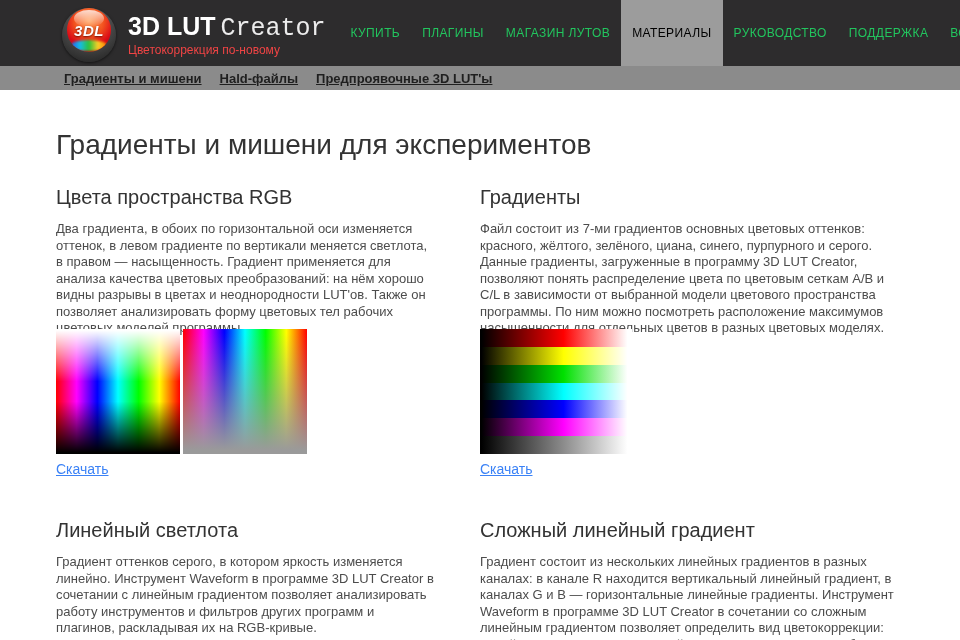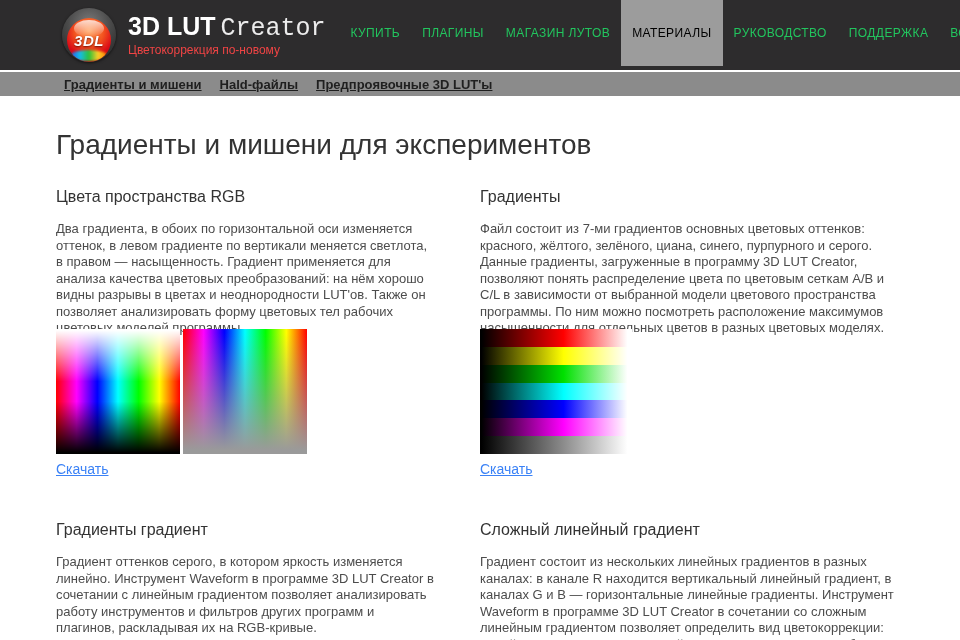--- a/index.html
+++ b/index.html
@@ -6,21 +6,21 @@
   html,body { width:960px; height:640px; overflow:hidden; background:#fff;
               font-family:"Liberation Sans","DejaVu Sans",sans-serif; }
   .viewport { position:relative; width:960px; height:640px; background:#fff; overflow:hidden; }
 
   
   header { position:relative; display:flex; align-items:flex-start;
            width:960px; height:70px; background:#2d2c2d; }
   .logo { display:flex; align-items:center; margin:8px 0 0 62px; text-decoration:none; cursor:pointer; }
   .badge { width:54px; height:54px; border-radius:50%; flex:0 0 auto;
            background:radial-gradient(circle at 50% 28%, #7b7b7b 0%, #4a4a4a 45%, #1c1c1c 100%);
-           display:flex; align-items:flex-end; justify-content:center;
+           display:flex; align-items:flex-start; justify-content:center;
            box-shadow:0 1px 3px rgba(0,0,0,.6); }
   .badge-inner { position:relative; width:44px; height:44px; border-radius:50%; overflow:hidden;
            background:radial-gradient(circle at 50% 30%, #ff9d57 0%, #f3541f 38%, #dc0d17 65%, #8f0009 100%);
            display:flex; align-items:center; justify-content:center; }
   .badge-rainbow { position:absolute; left:4px; right:4px; bottom:1px; height:11px; border-radius:50%;
            background:linear-gradient(to right,#1565ff,#00d0ff,#19d53e,#ffe32b,#ff8a00);
            opacity:.9; filter:blur(1px); }
   .badge-gloss { position:absolute; top:2px; left:7px; right:7px; height:17px; border-radius:50%;
            background:linear-gradient(to bottom,rgba(255,255,255,.78),rgba(255,255,255,0)); }
   .badge-text { position:relative; font-weight:bold; font-style:italic; font-size:15px; color:#fff;
@@ -31,32 +31,32 @@
   .logo-title .light { font-weight:400; color:#ececec; margin-left:5px;font-family:Liberation Mono, monospace; }
   .logo-tagline { display:block; font-size:12px; font-weight:400; color:#ef4444; margin-top:1px; }
 
   nav { display:flex; align-items:flex-start; margin-left:14px; }
   .nav-item { height:66px; display:flex; align-items:center; padding:0 11px;
            color:#22c55e; font-size:12px; letter-spacing:.4px; text-decoration:none;
            white-space:nowrap; cursor:pointer; }
   .nav-item.active { background:#9c9c9c; color:#000000; }
 
   
-  .subnav { position:absolute; top:72px; left:0; width:960px; height:24px; background:#8b8b8b;
+  .subnav { position:absolute; top:66px; left:0; width:960px; height:24px; background:#8b8b8b;
            display:flex; align-items:center; padding-left:64px; }
   .subnav a { color:#1f1f1f; font-size:13px; font-weight:700; text-decoration:underline;
            margin-right:18px; white-space:nowrap; cursor:pointer; }
 
   
   main { position:absolute; top:94px; left:0; width:960px; padding:34px 56px 0 56px; }
   h1 { font-size:28px; font-weight:400; color:#333; line-height:33px; margin:0 0 24px; }
   .cols { display:flex; }
   .col-left  { width:380px; margin-right:44px; }
   .col-right { width:424px; }
-  h2 { font-size:16px; font-weight:500; color:#333; line-height:24px; margin:0 0 12px; }
+  h2 { font-size:20px; font-weight:500; color:#333; line-height:24px; margin:0 0 12px; }
   .desc { font-size:13px; line-height:16.5px; color:#4c4c4c; height:100px; }
   .figure { display:flex; margin:8px 0 6px; }
   .sq { width:124px; height:125px; }
   .sq + .sq { margin-left:3px; }
   .stripes { width:152px; height:125px; display:flex; flex-direction:column; }
   .stripe { flex:1 1 auto; }
   .dl { display:inline-block; font-size:14px; color:#3b82f6; text-decoration:underline; cursor:pointer; }
   .h2-s2 { margin-top:40px; }
 </style>
 </head>
@@ -102,21 +102,21 @@
 
     <div class="cols">
       <section class="col-left">
         <h2>Цвета пространства RGB</h2>
         <p class="desc">Два градиента, в обоих по горизонтальной оси изменяется оттенок, в левом градиенте по вертикали меняется светлота, в правом — насыщенность. Градиент применяется для анализа качества цветовых преобразований: на нём хорошо видны разрывы в цветах и неоднородности LUT'ов. Также он позволяет анализировать форму цветовых тел рабочих цветовых моделей программы.</p>
         <div class="figure">
           <div class="sq" style="background-image: linear-gradient(rgb(255, 255, 255) 1%, rgba(255, 255, 255, 0) 42%, rgba(0, 0, 0, 0) 58%, rgb(0, 0, 0) 99%), linear-gradient(to right, rgb(255, 0, 0), rgb(255, 0, 255), rgb(0, 0, 255), rgb(0, 255, 255), rgb(0, 255, 0), rgb(255, 255, 0), rgb(255, 0, 0));"></div>
           <div class="sq" style="background-image: linear-gradient(rgba(154, 154, 154, 0) 3%, rgb(154, 154, 154) 97%), linear-gradient(to right, rgb(255, 0, 0), rgb(255, 0, 255), rgb(0, 0, 255), rgb(0, 255, 255), rgb(0, 255, 0), rgb(255, 255, 0), rgb(255, 0, 0));"></div>
         </div>
         <a class="dl">Скачать</a>
-        <h2 class="h2-s2">Градиенты градиент</h2>
+        <h2 class="h2-s2">Линейный светлота</h2>
         <p class="desc">Градиент оттенков серого, в котором яркость изменяется линейно. Инструмент Waveform в программе 3D LUT Creator в сочетании с линейным градиентом позволяет анализировать работу инструментов и фильтров других программ и плагинов, раскладывая их на RGB-кривые.</p>
       </section>
 
       <section class="col-right">
         <h2>Градиенты</h2>
         <p class="desc">Файл состоит из 7-ми градиентов основных цветовых оттенков: красного, жёлтого, зелёного, циана, синего, пурпурного и серого. Данные градиенты, загруженные в программу 3D LUT Creator, позволяют понять распределение цвета по цветовым сеткам A/B и C/L в зависимости от выбранной модели цветового пространства программы. По ним можно посмотреть расположение максимумов насыщенности для отдельных цветов в разных цветовых моделях.</p>
         <div class="figure">
           <div class="stripes">
               <div class="stripe" style="background: linear-gradient(to right, rgb(0, 0, 0) 1%, rgb(255, 0, 0) 55%, rgb(255, 255, 255) 97%);"></div>
               <div class="stripe" style="background: linear-gradient(to right, rgb(0, 0, 0) 1%, rgb(255, 255, 0) 55%, rgb(255, 255, 255) 97%);"></div>

